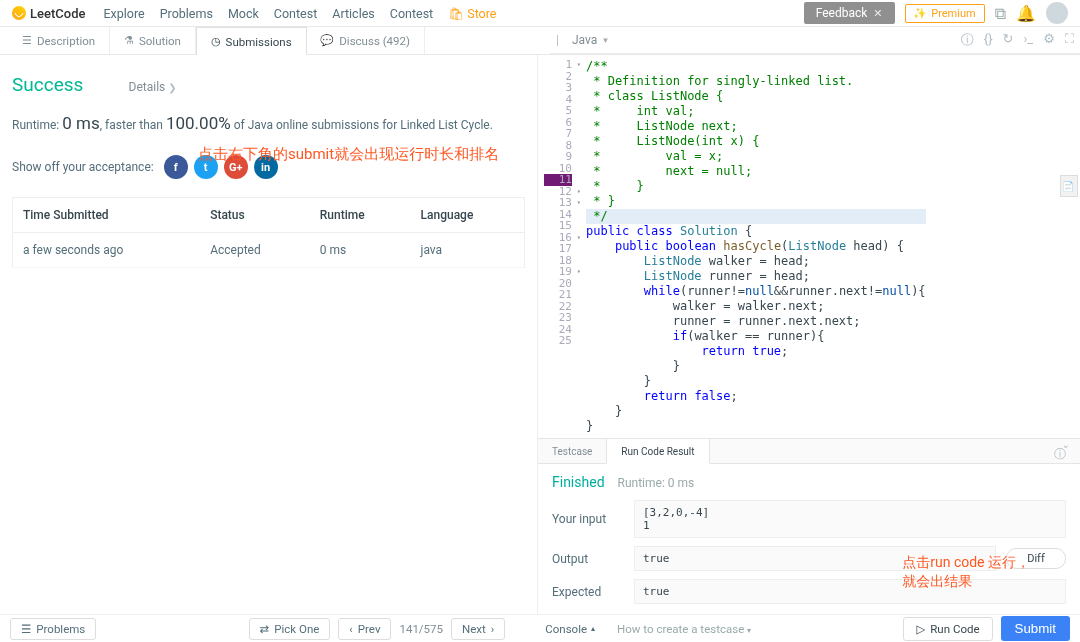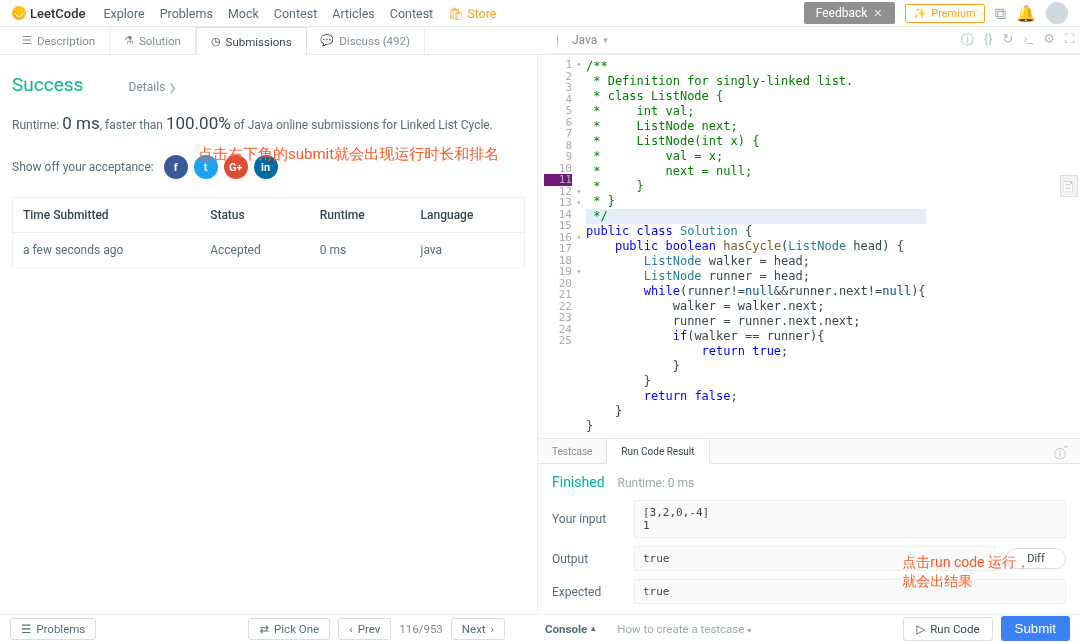--- a/index.html
+++ b/index.html
@@ -85,21 +85,21 @@
 .reslabel { color: #546e7a; font-size: 12px; }
 .resbox { background: #fafafa; border: 1px solid #eee; padding: 5px 8px; font-family: monospace; font-size: 11px; color: #37474f; min-height: 18px; white-space: pre; }
 .resbox.in { min-height: 30px; }
 .diffbtn { background: #fff; border: 1px solid #ddd; padding: 3px 10px; border-radius: 10px; font-size: 11px; color: #37474f; cursor: pointer; text-align: center; }
 
 
 .bottom { height: 28px; background: #fff; border-top: 1px solid #eee; position: absolute; bottom: 0; left: 0; right: 0; display: flex; align-items: center; padding: 0 10px; font-size: 11.5px; gap: 8px; }
 .bbtn { border: 1px solid #ddd; padding: 3px 10px; border-radius: 3px; color: #546e7a; display: flex; align-items: center; gap: 5px; cursor: pointer; background: #fff; }
 .bottom .spacer { flex: 1; }
 .ctr { color: #808e95; }
-.console { display: flex; align-items: center; gap: 4px; color: #546e7a; margin-left: 4px; font-weight: bold; }
+.console { display: flex; align-items: center; gap: 4px; color: #546e7a; margin-left: 4px; }
 .console .a { font-size: 8px; }
 .howto { color: #9aa; margin-left: 14px; }
 .runcode { background: #fff; border: 1px solid #ddd; padding: 4px 12px; border-radius: 3px; color: #37474f; display: flex; align-items: center; gap: 5px; cursor: pointer; }
 .submit { background: #3b82f6; color: #fff; padding: 5px 14px; border-radius: 3px; border: none; cursor: pointer; }
 .helpq { position: absolute; right: 14px; top: -18px; color: #b0bec5; font-size: 12px; }
 
 .redtext2 { color: #ff5722; font-size: 14px; position: absolute; right: 50px; bottom: 50px; line-height: 1.4; white-space: nowrap; }
 </style>
 </head>
 <body>
@@ -297,21 +297,21 @@
     </div>
   <div class="spacer"></div>
   <div class="bbtn">
       <span>⇄</span>
       <span>Pick One</span>
     </div>
   <div class="bbtn">
       <span>‹</span>
       <span>Prev</span>
     </div>
-  <span class="ctr">116/953</span>
+  <span class="ctr">141/575</span>
   <div class="bbtn">
       <span>Next</span>
       <span>›</span>
     </div>
   <div style="width:20px;"></div>
   <div class="console">
       <span>Console</span> 
       <span class="a">▴</span>
     </div>
   <span class="howto"><span>How to create a testcase</span> <span style="font-size:8px;">▾</span></span>

